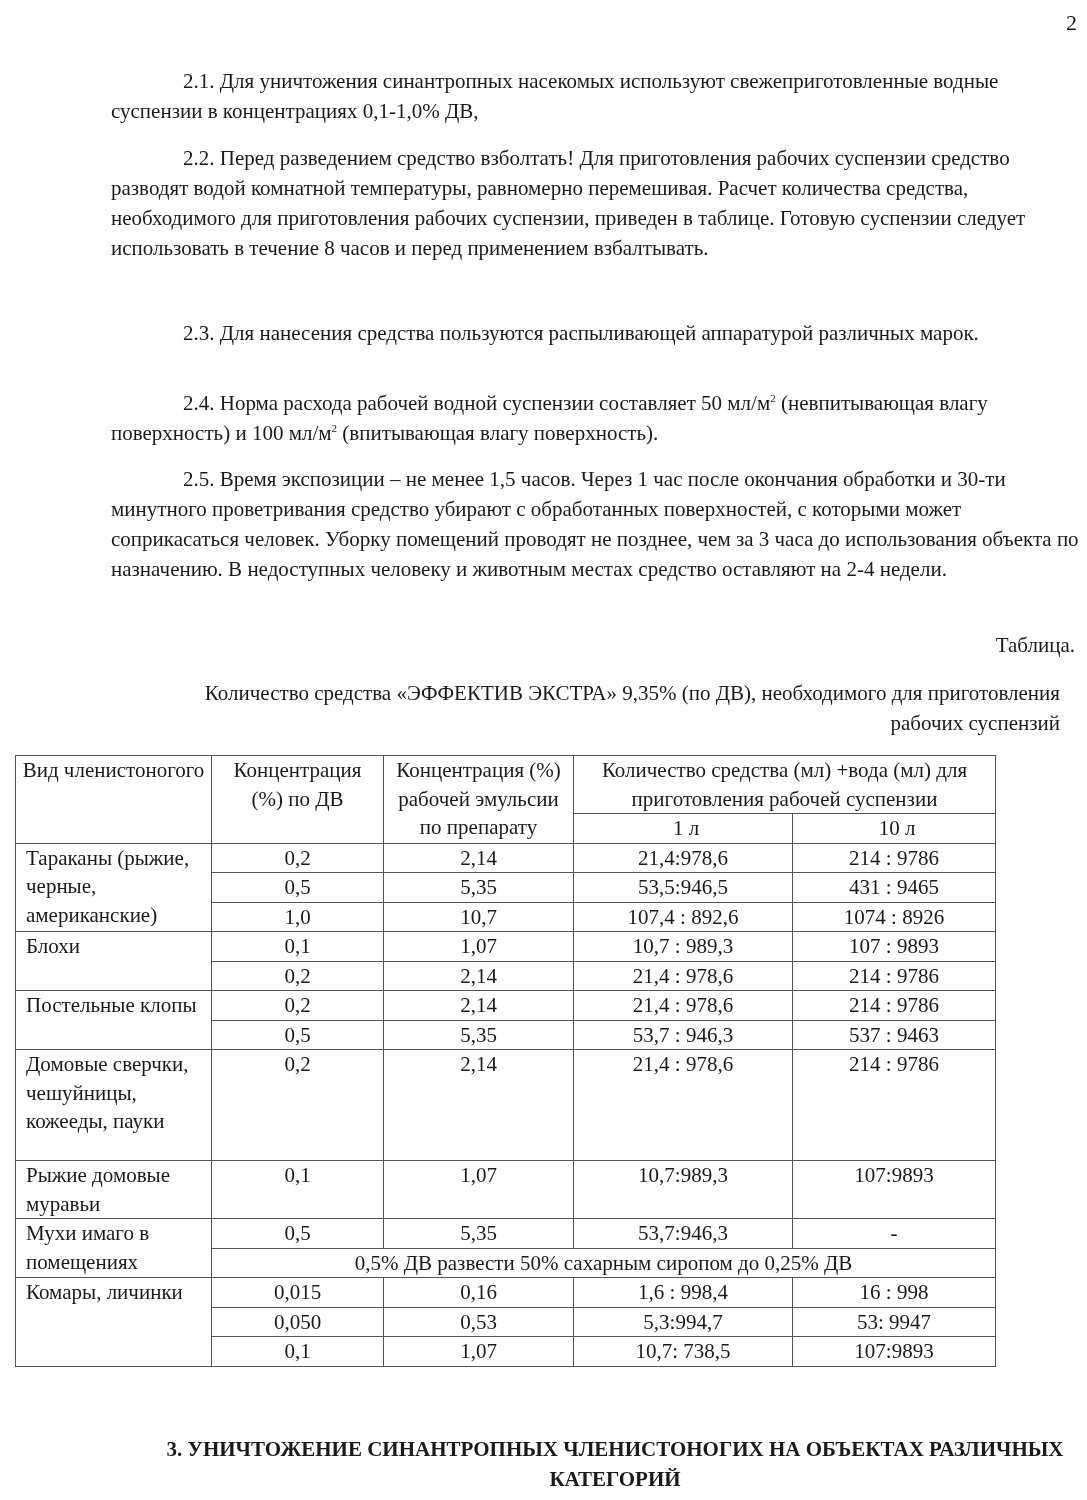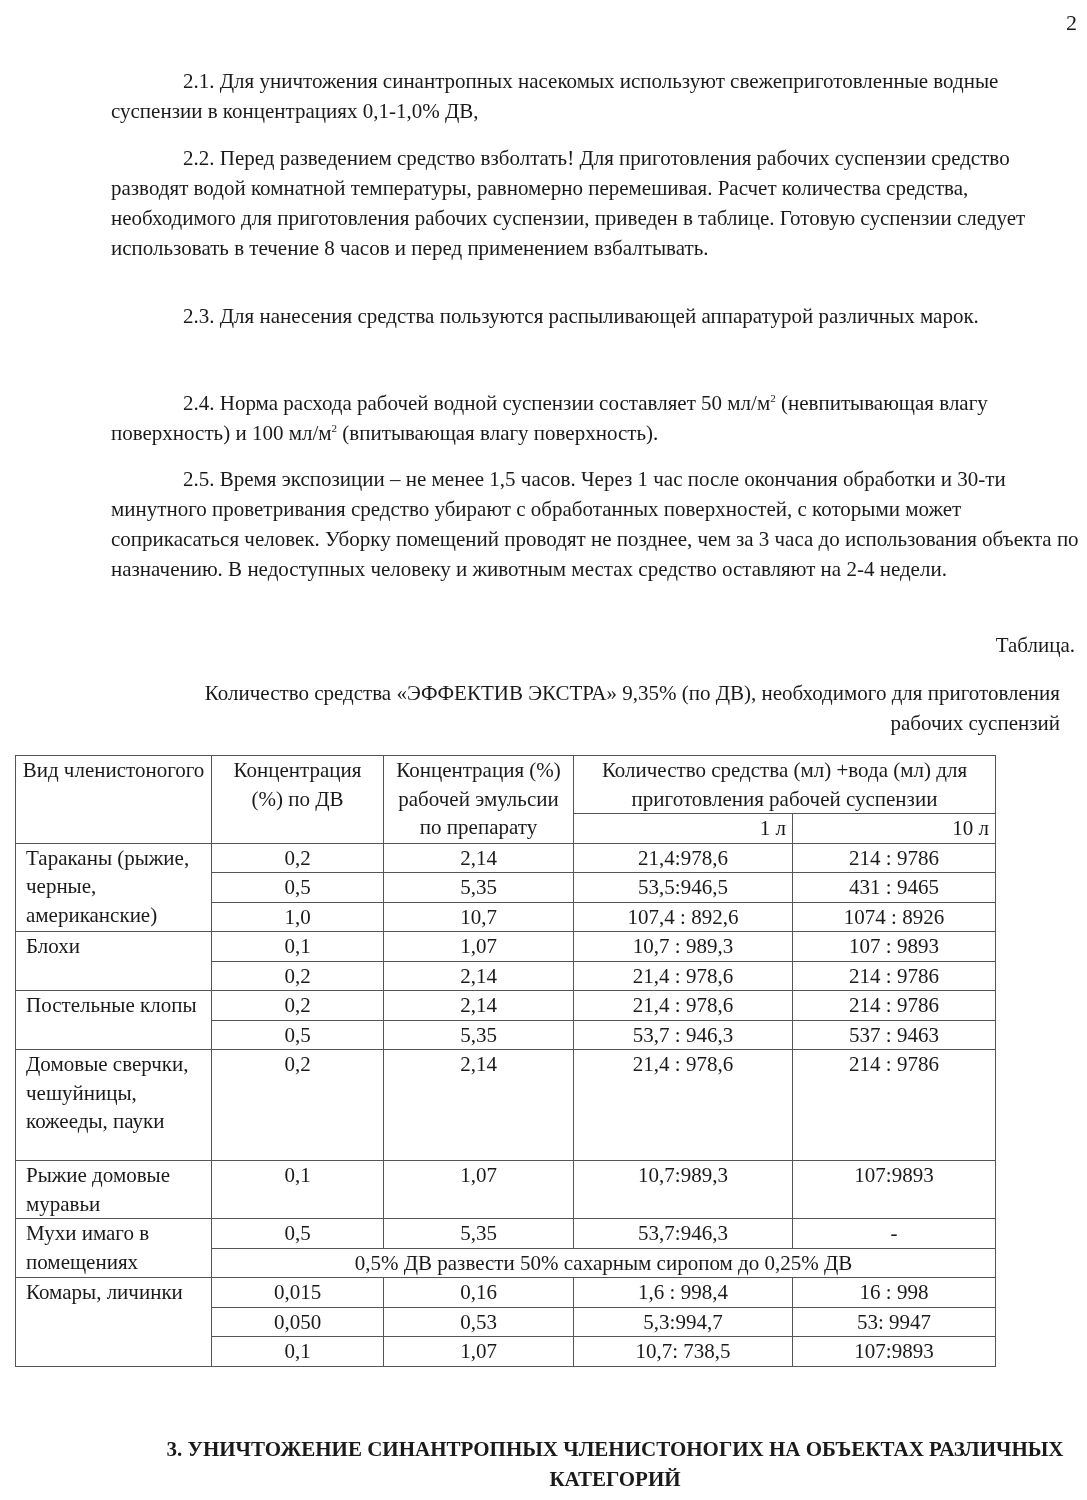--- a/index.html
+++ b/index.html
@@ -8,32 +8,32 @@
     .pnum { position:absolute; top:8px; right:10px; font-size:22px; }
     .para { position:absolute; left:99px; width:970px; text-align:left;margin-left:12px; }
     .para .ind { display:inline-block; width:72px; }
     .right { position:absolute; right:12px; top:630px;margin-left:12px; }
     .caption { position:absolute; left:190px; width:870px; top:678px; text-align:right; }
     table { position:absolute; left:15px; top:755px; width:980px; border-collapse:collapse; table-layout:fixed; }
     td, th { border:1.5px solid #555; font-weight:normal; padding:0 6px; vertical-align:top; line-height:28.5px; }
     th { text-align:center; }
     td.c { text-align:center; }
     td.l { text-align:left; padding-left:10px;margin-top:18px; }
-    th.sub { text-align:right; padding-left:12px; }
+    th.sub { text-align:center; padding-left:12px; }
     .heading { position:absolute; left:150px; width:930px; top:1434px; text-align:center; font-weight:bold; font-size:21px; line-height:30px; }
     sup { font-size:11px; line-height:0; }
   </style>
 </head>
 <body>
 
 <div class="pnum">2</div>
 
 <div class="para" style="top:66px"><span class="ind"></span><span>2.1. Для уничтожения синантропных насекомых используют свежеприготовленные водные суспензии в концентрациях 0,1-1,0% ДВ,</span></div>
 <div class="para" style="top:143px"><span class="ind"></span><span>2.2. Перед разведением средство взболтать! Для приготовления рабочих суспензии средство разводят водой комнатной температуры, равномерно перемешивая. Расчет количества средства, необходимого для приготовления рабочих суспензии, приведен в таблице. Готовую суспензии следует использовать в течение 8 часов и перед применением взбалтывать.</span></div>
-<div class="para" style="top:301px"><span class="ind"></span><span>2.3. Для нанесения средства пользуются распыливающей аппаратурой различных марок.</span></div>
+<div class="para" style="top:318px"><span class="ind"></span><span>2.3. Для нанесения средства пользуются распыливающей аппаратурой различных марок.</span></div>
 <div class="para" style="top:388px"><span class="ind"></span><span>2.4. Норма расхода рабочей водной суспензии составляет 50 мл/м</span><sup>2</sup><span> (невпитывающая влагу поверхность) и 100 мл/м</span><sup>2</sup><span> (впитывающая влагу поверхность).</span></div>
 <div class="para" style="top:464px"><span class="ind"></span><span>2.5. Время экспозиции – не менее 1,5 часов. Через 1 час после окончания обработки и 30-ти минутного проветривания средство убирают с обработанных поверхностей, с которыми может соприкасаться человек. Уборку помещений проводят не позднее, чем за 3 часа до использования объекта по назначению. В недоступных человеку и животным местах средство оставляют на 2-4 недели.</span></div>
 
 <div class="right">Таблица.</div>
 <div class="caption">Количество средства «ЭФФЕКТИВ ЭКСТРА» 9,35% (по ДВ), необходимого для приготовления рабочих суспензий</div>
 
 <table>
   <colgroup>
       <col style="width:196px">
       <col style="width:172px">

